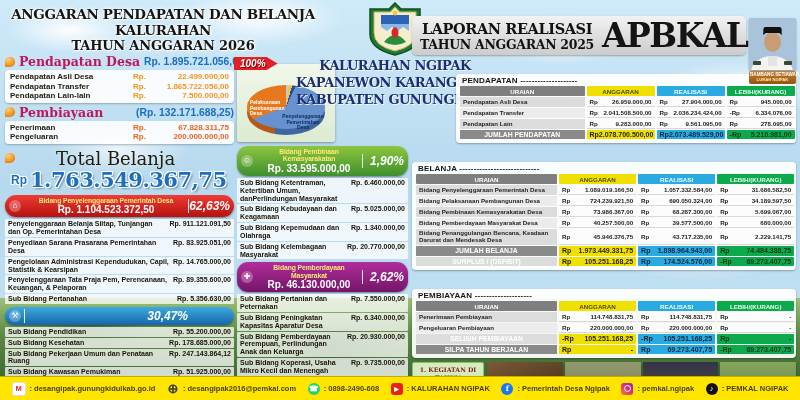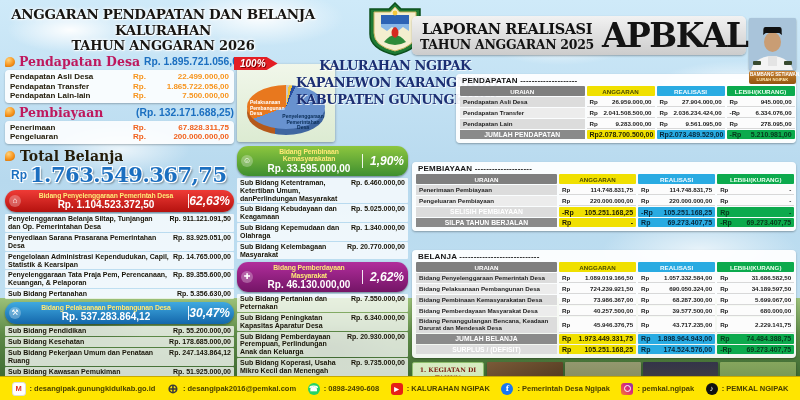--- a/index.html
+++ b/index.html
@@ -34,21 +34,21 @@
   .hlab{font-family:"DejaVu Serif",serif;font-weight:bold;font-size:12.5px;color:#be185d;white-space:nowrap;}
   .hval{font-weight:bold;font-size:10.3px;color:#1b6fc0;margin-left:auto;white-space:nowrap;}
   .card{background:rgba(255,255,255,.88);border-radius:4px;padding:2px 5px;box-shadow:0 1px 2px rgba(0,0,0,.25);}
   .crow{display:grid;grid-template-columns:1fr 20px 76px;align-items:center;line-height:1.2;}
   .cl{font-size:8px;font-weight:bold;color:#26200f;}
   .crp{font-size:8px;font-weight:bold;color:#f7941d;}
   .cv{font-size:8px;font-weight:bold;color:#f7941d;text-align:right;}
   .pb .crp,.pb .cv{color:#f1611d;}
 
   .trow2{display:flex;align-items:center;gap:5px;margin:4px 0 0;}
-  .tlab{font-family:"DejaVu Serif",serif;font-weight:bold;font-size:14px;color:#241c09;}
+  .tlab{font-family:"DejaVu Serif",serif;font-weight:normal;font-size:18px;color:#241c09;margin-left:36px;}
   .tval{display:flex;align-items:flex-start;gap:3px;margin:-2px 0 2px 6px;}
   .trp{font-weight:bold;font-size:12px;color:#1b6fc0;margin-top:6px;
        text-shadow:-1px -1px 0 #fff,1px -1px 0 #fff,-1px 1px 0 #fff,1px 1px 0 #fff;}
   .tnum{font-family:"DejaVu Serif",serif;font-weight:bold;font-size:21px;letter-spacing:-.5px;color:#1b6fc0;
        text-shadow:-1px -1px 0 #fff,1px -1px 0 #fff,-1px 1px 0 #fff,1px 1px 0 #fff,2px 2px 2px rgba(0,0,0,.35);}
 
   .sec-badge{display:grid;grid-template-columns:15px 1fr 42px;align-items:center;border-radius:11px;
     color:#fff;margin:3px 0 2px;padding:2px 4px;box-shadow:0 1px 2px rgba(0,0,0,.4);}
   .sec-badge .ic{width:12px;height:12px;border-radius:50%;background:rgba(255,255,255,.28);
     display:flex;align-items:center;justify-content:center;font-size:8px;line-height:1;}
@@ -235,24 +235,20 @@
       <span class="l">Penyelenggaraan Tata Praja Pem, Perencanaan, Keuangan, &amp; Pelaporan</span>
       <span class="v">Rp. 89.355.600,00</span>
     </div>
   <div class="itm">
       <span class="l">Sub Bidang Pertanahan</span>
       <span class="v">Rp. 5.356.630,00</span>
     </div>
 
   <div class="sec-badge b-blue">
     <span class="ic">⚒</span>
-    <span class="tt">
-        <span class="t1">Bidang Pelaksanaan Pembangunan Desa</span>
-        <span class="t2">Rp. 537.283.864,12</span>
-      </span>
     <span class="pc">30,47%</span>
   </div>
   <div class="itm">
       <span class="l">Sub Bidang Pendidikan</span>
       <span class="v">Rp. 55.200.000,00</span>
     </div>
   <div class="itm">
       <span class="l">Sub Bidang Kesehatan</span>
       <span class="v">Rp. 178.685.000,00</span>
     </div>
@@ -446,20 +442,135 @@
           <span>2.073.489.529,00</span>
         </span>
       <span class="tv k">
           <span>-Rp</span>
           <span>5.210.981,00</span>
         </span>
     </div>
   </div>
 
   <div class="rcard mt">
+    <div class="rhead">BELANJA ----------------------------</div>
+    <div class="trw hd">
+      <span class="th u">URAIAN</span>
+        <span class="th a">ANGGARAN</span>
+        <span class="th r">REALISASI</span>
+        <span class="th k">LEBIH/(KURANG)</span>
+    </div>
+    <div class="trw">
+      <span class="tl">Bidang Penyelenggaraan Pemerintah Desa</span>
+      <span class="tv">
+          <span>Rp</span>
+          <span>1.089.019.166,50</span>
+        </span>
+      <span class="tv">
+          <span>Rp</span>
+          <span>1.057.332.584,00</span>
+        </span>
+      <span class="tv">
+          <span>Rp</span>
+          <span>31.686.582,50</span>
+        </span>
+    </div>
+    <div class="trw">
+      <span class="tl">Bidang Pelaksanaan Pembangunan Desa</span>
+      <span class="tv">
+          <span>Rp</span>
+          <span>724.239.921,50</span>
+        </span>
+      <span class="tv">
+          <span>Rp</span>
+          <span>690.050.324,00</span>
+        </span>
+      <span class="tv">
+          <span>Rp</span>
+          <span>34.189.597,50</span>
+        </span>
+    </div>
+    <div class="trw">
+      <span class="tl">Bidang Pembinaan Kemasyarakatan Desa</span>
+      <span class="tv">
+          <span>Rp</span>
+          <span>73.986.367,00</span>
+        </span>
+      <span class="tv">
+          <span>Rp</span>
+          <span>68.287.300,00</span>
+        </span>
+      <span class="tv">
+          <span>Rp</span>
+          <span>5.699.067,00</span>
+        </span>
+    </div>
+    <div class="trw">
+      <span class="tl">Bidang Pemberdayaan Masyarakat Desa</span>
+      <span class="tv">
+          <span>Rp</span>
+          <span>40.257.500,00</span>
+        </span>
+      <span class="tv">
+          <span>Rp</span>
+          <span>39.577.500,00</span>
+        </span>
+      <span class="tv">
+          <span>Rp</span>
+          <span>680.000,00</span>
+        </span>
+    </div>
+    <div class="trw">
+      <span class="tl">Bidang Penanggulangan Bencana, Keadaan Darurat dan Mendesak Desa</span>
+      <span class="tv">
+          <span>Rp</span>
+          <span>45.946.376,75</span>
+        </span>
+      <span class="tv">
+          <span>Rp</span>
+          <span>43.717.235,00</span>
+        </span>
+      <span class="tv">
+          <span>Rp</span>
+          <span>2.229.141,75</span>
+        </span>
+    </div>
+    <div class="trw tot">
+      <span class="tl">JUMLAH BELANJA</span>
+      <span class="tv a">
+          <span>Rp</span>
+          <span>1.973.449.331,75</span>
+        </span>
+      <span class="tv r">
+          <span>Rp</span>
+          <span>1.898.964.943,00</span>
+        </span>
+      <span class="tv k">
+          <span>Rp</span>
+          <span>74.484.388,75</span>
+        </span>
+    </div>
+    <div class="trw tot">
+      <span class="tl">SURPLUS / (DEFISIT)</span>
+      <span class="tv a">
+          <span>Rp</span>
+          <span>105.251.168,25</span>
+        </span>
+      <span class="tv r">
+          <span>Rp</span>
+          <span>174.524.576,00</span>
+        </span>
+      <span class="tv k">
+          <span>-Rp</span>
+          <span>69.273.407,75</span>
+        </span>
+    </div>
+  </div>
+
+  <div class="rcard mt">
     <div class="rhead">PEMBIAYAAN --------------------</div>
     <div class="trw hd">
       <span class="th u">URAIAN</span>
         <span class="th a">ANGGARAN</span>
         <span class="th r">REALISASI</span>
         <span class="th k">LEBIH/(KURANG)</span>
     </div>
     <div class="trw">
       <span class="tl">Penerimaan Pembiayaan</span>
       <span class="tv">
@@ -507,135 +618,20 @@
     </div>
     <div class="trw tot">
       <span class="tl">SILPA TAHUN BERJALAN</span>
       <span class="tv a">
           <span>Rp</span>
           <span>-</span>
         </span>
       <span class="tv r">
           <span>Rp</span>
           <span>69.273.407,75</span>
-        </span>
-      <span class="tv k">
-          <span>-Rp</span>
-          <span>69.273.407,75</span>
-        </span>
-    </div>
-  </div>
-
-  <div class="rcard mt">
-    <div class="rhead">BELANJA ----------------------------</div>
-    <div class="trw hd">
-      <span class="th u">URAIAN</span>
-        <span class="th a">ANGGARAN</span>
-        <span class="th r">REALISASI</span>
-        <span class="th k">LEBIH/(KURANG)</span>
-    </div>
-    <div class="trw">
-      <span class="tl">Bidang Penyelenggaraan Pemerintah Desa</span>
-      <span class="tv">
-          <span>Rp</span>
-          <span>1.089.019.166,50</span>
-        </span>
-      <span class="tv">
-          <span>Rp</span>
-          <span>1.057.332.584,00</span>
-        </span>
-      <span class="tv">
-          <span>Rp</span>
-          <span>31.686.582,50</span>
-        </span>
-    </div>
-    <div class="trw">
-      <span class="tl">Bidang Pelaksanaan Pembangunan Desa</span>
-      <span class="tv">
-          <span>Rp</span>
-          <span>724.239.921,50</span>
-        </span>
-      <span class="tv">
-          <span>Rp</span>
-          <span>690.050.324,00</span>
-        </span>
-      <span class="tv">
-          <span>Rp</span>
-          <span>34.189.597,50</span>
-        </span>
-    </div>
-    <div class="trw">
-      <span class="tl">Bidang Pembinaan Kemasyarakatan Desa</span>
-      <span class="tv">
-          <span>Rp</span>
-          <span>73.986.367,00</span>
-        </span>
-      <span class="tv">
-          <span>Rp</span>
-          <span>68.287.300,00</span>
-        </span>
-      <span class="tv">
-          <span>Rp</span>
-          <span>5.699.067,00</span>
-        </span>
-    </div>
-    <div class="trw">
-      <span class="tl">Bidang Pemberdayaan Masyarakat Desa</span>
-      <span class="tv">
-          <span>Rp</span>
-          <span>40.257.500,00</span>
-        </span>
-      <span class="tv">
-          <span>Rp</span>
-          <span>39.577.500,00</span>
-        </span>
-      <span class="tv">
-          <span>Rp</span>
-          <span>680.000,00</span>
-        </span>
-    </div>
-    <div class="trw">
-      <span class="tl">Bidang Penanggulangan Bencana, Keadaan Darurat dan Mendesak Desa</span>
-      <span class="tv">
-          <span>Rp</span>
-          <span>45.946.376,75</span>
-        </span>
-      <span class="tv">
-          <span>Rp</span>
-          <span>43.717.235,00</span>
-        </span>
-      <span class="tv">
-          <span>Rp</span>
-          <span>2.229.141,75</span>
-        </span>
-    </div>
-    <div class="trw tot">
-      <span class="tl">JUMLAH BELANJA</span>
-      <span class="tv a">
-          <span>Rp</span>
-          <span>1.973.449.331,75</span>
-        </span>
-      <span class="tv r">
-          <span>Rp</span>
-          <span>1.898.964.943,00</span>
-        </span>
-      <span class="tv k">
-          <span>Rp</span>
-          <span>74.484.388,75</span>
-        </span>
-    </div>
-    <div class="trw tot">
-      <span class="tl">SURPLUS / (DEFISIT)</span>
-      <span class="tv a">
-          <span>Rp</span>
-          <span>105.251.168,25</span>
-        </span>
-      <span class="tv r">
-          <span>Rp</span>
-          <span>174.524.576,00</span>
         </span>
       <span class="tv k">
           <span>-Rp</span>
           <span>69.273.407,75</span>
         </span>
     </div>
   </div>
 
   <div class="brow">
     <div class="note">

